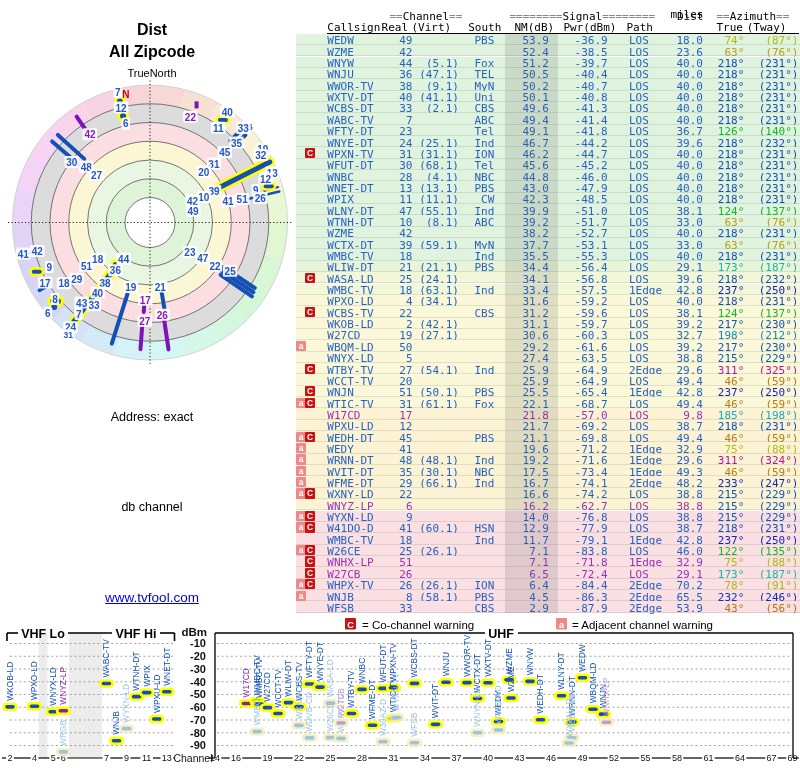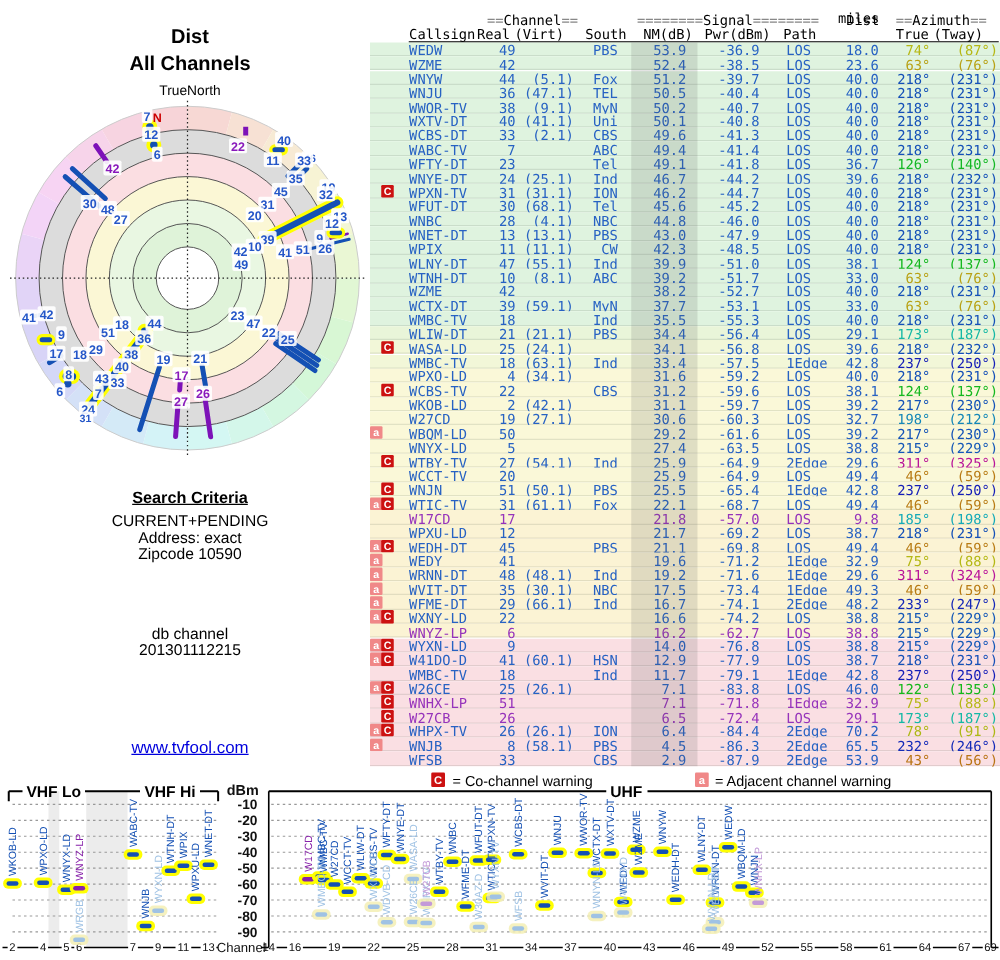--- a/index.html
+++ b/index.html
@@ -25,21 +25,21 @@
       text-align:center;line-height:10.5px;}
   #chart-svg{left:0;top:612px;}
   svg text{font-family:"Liberation Sans",sans-serif;}
 </style>
 </head>
 <body>
 
 <div id="page">
 
   <div class="abs ctr" id="title1">Dist</div>
-  <div class="abs ctr" id="title2">All Channels</div>
+  <div class="abs ctr" id="title2">All Zipcode</div>
   <div class="abs ctr" id="truenorth">TrueNorth</div>
 
   <svg id="radar-svg" class="abs" width="300" height="310">
       <path d="M150,43.75 A118.75,118.75 0 0 1 180.73476160592435,47.79630812817314 L185.5876187015966,29.6851988852531 A137.5,137.5 0 0 0 150,25 Z" fill="hsl(7.5,68%,90%)" stroke="none"></path>
       <path d="M180.73476160592435,47.79630812817314 A118.75,118.75 0 0 1 209.375,59.6594833005979 L218.75,43.42150697963967 A137.5,137.5 0 0 0 185.5876187015966,29.6851988852531 Z" fill="hsl(22.5,68%,90%)" stroke="none"></path>
       <path d="M209.375,59.6594833005979 A118.75,118.75 0 0 1 233.96893026590251,78.53106973409747 L247.22718241315027,65.2728175868497 A137.5,137.5 0 0 0 218.75,43.42150697963967 Z" fill="hsl(37.5,68%,90%)" stroke="none"></path>
       <path d="M233.96893026590251,78.53106973409747 A118.75,118.75 0 0 1 252.8405166994021,103.12499999999999 L269.0784930203603,93.74999999999999 A137.5,137.5 0 0 0 247.22718241315027,65.2728175868497 Z" fill="hsl(52.5,68%,90%)" stroke="none"></path>
       <path d="M252.8405166994021,103.12499999999999 A118.75,118.75 0 0 1 264.7036918718269,131.76523839407565 L282.8148011147469,126.9123812984034 A137.5,137.5 0 0 0 269.0784930203603,93.74999999999999 Z" fill="hsl(67.5,68%,90%)" stroke="none"></path>
       <path d="M264.7036918718269,131.76523839407565 A118.75,118.75 0 0 1 268.75,162.5 L287.5,162.5 A137.5,137.5 0 0 0 282.8148011147469,126.9123812984034 Z" fill="hsl(82.5,68%,90%)" stroke="none"></path>
       <path d="M268.75,162.5 A118.75,118.75 0 0 1 264.7036918718269,193.23476160592435 L282.8148011147469,198.08761870159663 A137.5,137.5 0 0 0 287.5,162.5 Z" fill="hsl(97.5,68%,90%)" stroke="none"></path>
@@ -216,28 +216,24 @@
       <rect x="37.8526729666099" y="216.56250000000006" width="14.5" height="12" rx="1.5" fill="rgba(255,255,255,0.9)"></rect>
       <text x="45.1026729666099" y="226.66250000000005" text-anchor="middle" font-size="10" font-weight="bold" fill="#2456c8">17</text>
       <rect x="44.93887555182582" y="201.09499521836918" width="8.5" height="12" rx="1.5" fill="rgba(255,255,255,0.9)"></rect>
       <text x="49.18887555182582" y="211.19499521836917" text-anchor="middle" font-size="10" font-weight="bold" fill="#2456c8">9</text>
       <rect x="16.00512075519795" y="187.60104761270662" width="14.5" height="12" rx="1.5" fill="rgba(255,255,255,0.9)"></rect>
       <text x="23.25512075519795" y="197.70104761270662" text-anchor="middle" font-size="10" font-weight="bold" fill="#2456c8">41</text>
       <rect x="30.031134623655575" y="184.94128561881004" width="14.5" height="12" rx="1.5" fill="rgba(255,255,255,0.9)"></rect>
       <text x="37.281134623655575" y="195.04128561881004" text-anchor="middle" font-size="10" font-weight="bold" fill="#2456c8">42</text>
     </svg>
 
-  <div class="abs ctr" id="search-head">Search Criteria</div>
   <div class="abs ctr crit" id="crit-lines" style="top:410.5px;line-height:13px;">
-      <div>CURRENT+PENDING</div>
       <div>Address: exact</div>
-      <div>Zipcode 10590</div>
     </div>
   <div class="abs ctr crit" id="db-label" style="top:500px;">db channel</div>
-  <div class="abs ctr crit" id="db-code" style="top:513px;">201301112215</div>
   <div class="abs ctr" id="link">
     <a href="#">www.tvfool.com</a>
   </div>
 
   <div class="abs" id="table-host">
       <div class="" style="position: absolute; left: 504.5px; top: 33.8px; width: 53.5px; height: 578.85px; background: rgba(90, 90, 90, 0.16); z-index: 2;"></div>
       <div class="hdr" style="position: absolute; top: 10.5px; line-height: 11px; white-space: pre; left: 389.5px;"><span style="color: rgb(136, 136, 136);">==</span><span>Channel</span><span style="color: rgb(136, 136, 136);">==</span></div>
       <div class="hdr" style="position: absolute; top: 10.5px; line-height: 11px; white-space: pre; left: 509.5px;"><span style="color: rgb(136, 136, 136);">========</span><span>Signal</span><span style="color: rgb(136, 136, 136);">========</span></div>
       <div class="hdr" style="position: absolute; top: 10.5px; line-height: 11px; white-space: pre; right: 96.5px;">Dist</div>
       <div class="hdr" style="position: absolute; top: 10.5px; line-height: 11px; white-space: pre; left: 716.5px;"><span style="color: rgb(136, 136, 136);">==</span><span>Azimuth</span><span style="color: rgb(136, 136, 136);">==</span></div>

